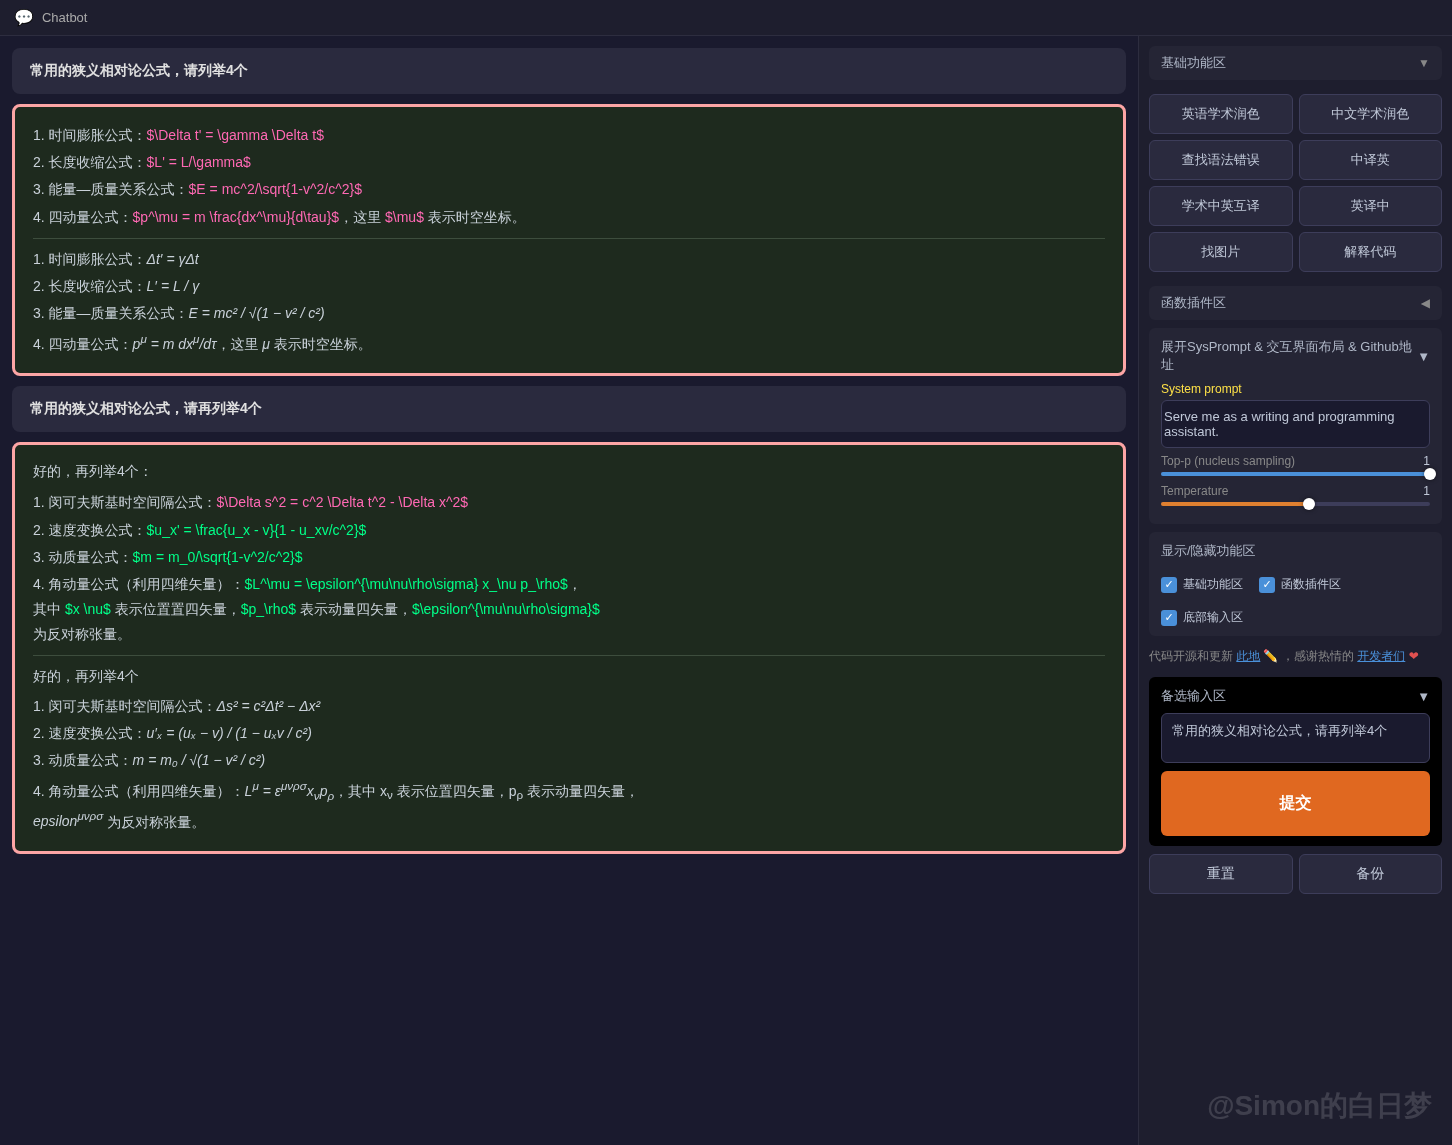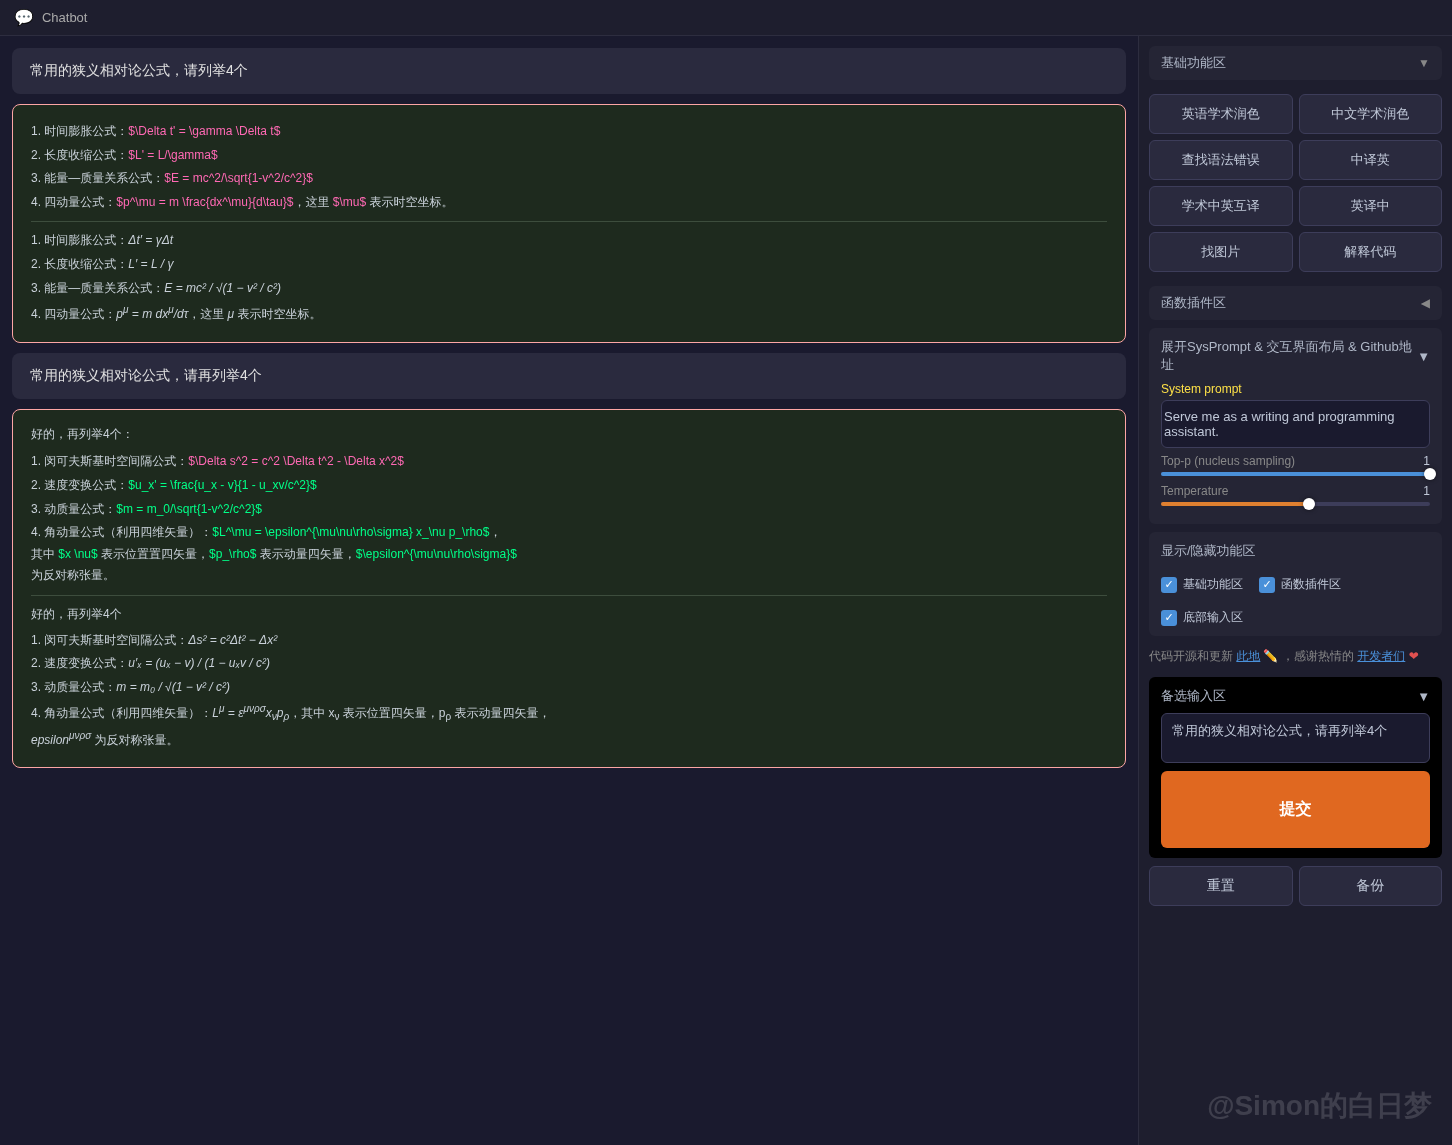--- a/index.html
+++ b/index.html
@@ -38,27 +38,28 @@
       overflow-y: auto;
       gap: 10px;
     }
     .user-bubble {
       background: #2a2a3e;
       border-radius: 8px;
       padding: 14px 18px;
       color: #e0e0e0;
       font-size: 14px;
       max-width: 100%;
+      font-weight: bold;
     }
     .assistant-bubble {
       background: #1e2a1e;
-      border: 1px solid #fca5a5;
+      border: 3px solid #fca5a5;
       border-radius: 8px;
       padding: 14px 18px;
-      font-size: 12px;
+      font-size: 14px;
       line-height: 1.8;
       color: #c9d1d9;
     }
     .assistant-bubble hr { border: none; border-top: 1px solid #3d4d3d; margin: 8px 0; }
     .green { color: #00ff88; }
     .pink { color: #ff69b4; }
     .math-block { margin: 2px 0; }
 
     
     .right-panel {
@@ -230,21 +231,21 @@
       color: #c0c8d8;
       min-height: 50px;
       margin-bottom: 8px;
     }
     .submit-btn {
       width: 100%;
       background: #e06820;
       border: none;
       border-radius: 6px;
       color: #fff;
-      padding: 28px;
+      padding: 22px;
       font-size: 16px;
       cursor: pointer;
       font-weight: bold;
     }
     .bottom-buttons {
       display: flex;
       gap: 6px;
     }
     .reset-btn {
       flex: 1;

